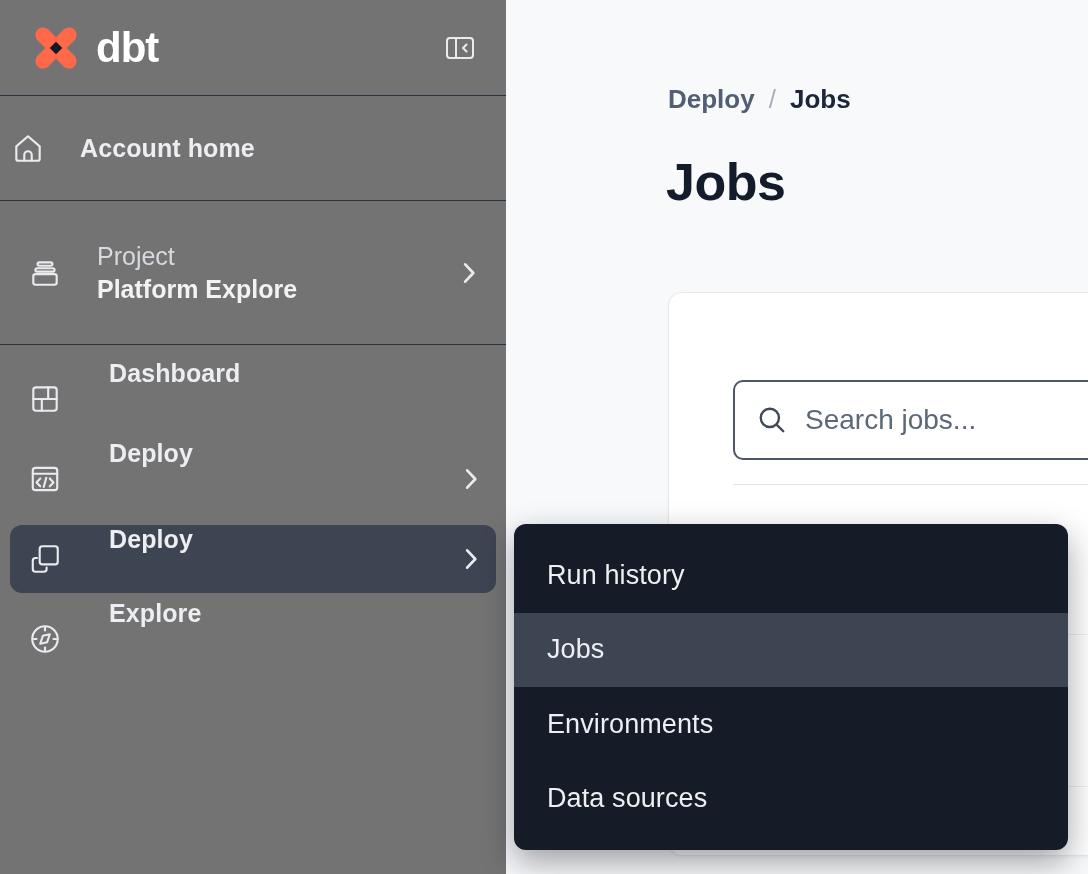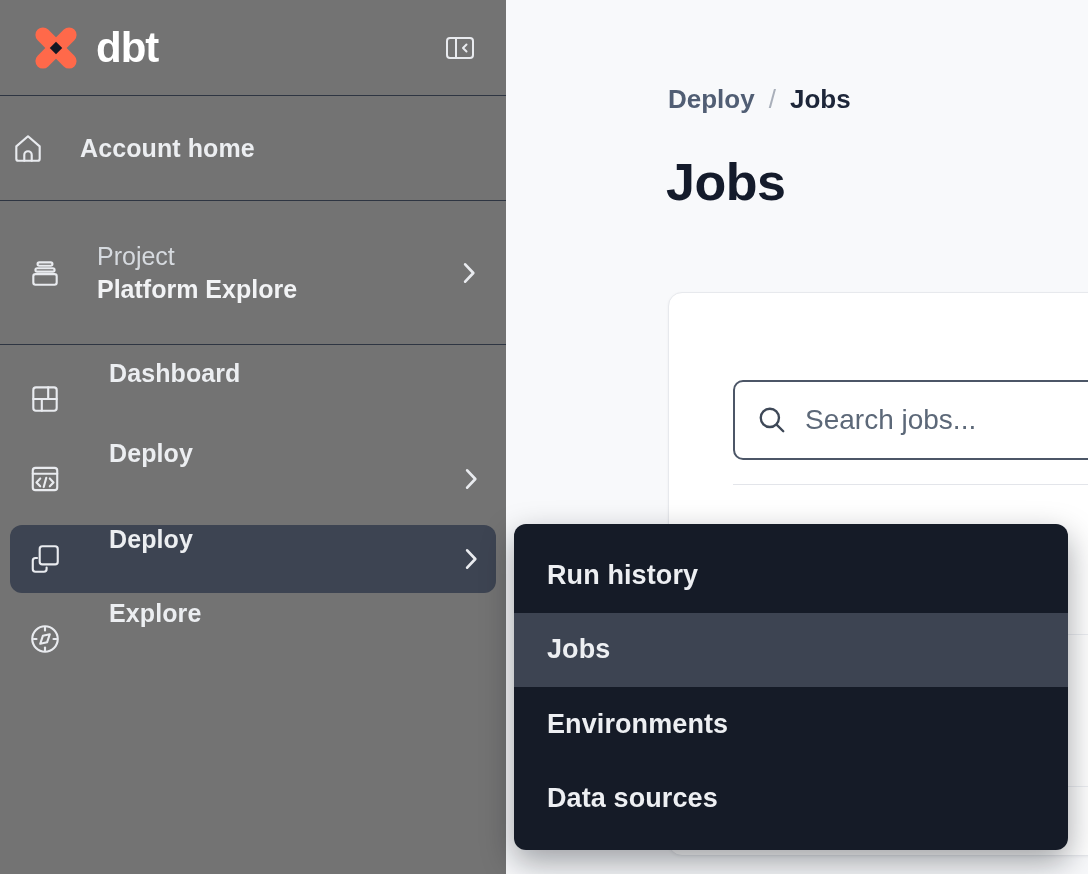--- a/index.html
+++ b/index.html
@@ -109,21 +109,21 @@
     background: #151B27;
     border-radius: 12px;
     box-shadow: 0 12px 32px rgba(8,12,22,0.38);
     padding: 14px 0;
     overflow: hidden;
   }
   .flyout-item {
     height: 74.5px;
     display: flex; align-items: center;
     padding-left: 33px;
-    font-size: 27px; font-weight: 700; color: #EDEFF2;
+    font-size: 27px; font-weight: 400; color: #EDEFF2;
     cursor: pointer;
     letter-spacing: 0.1px;
   }
   .flyout-item.active { background: #3D4452; }
 </style>
 </head>
 <body>
 
 <aside class="sidebar">
 

